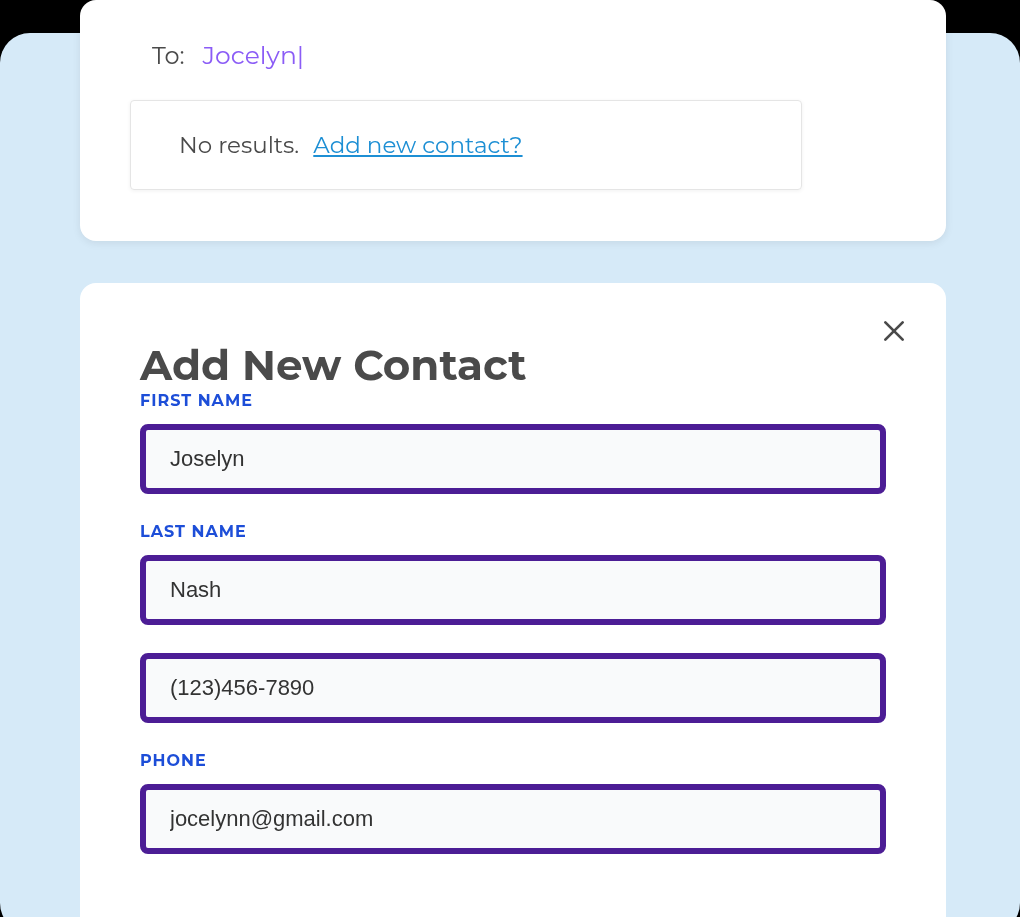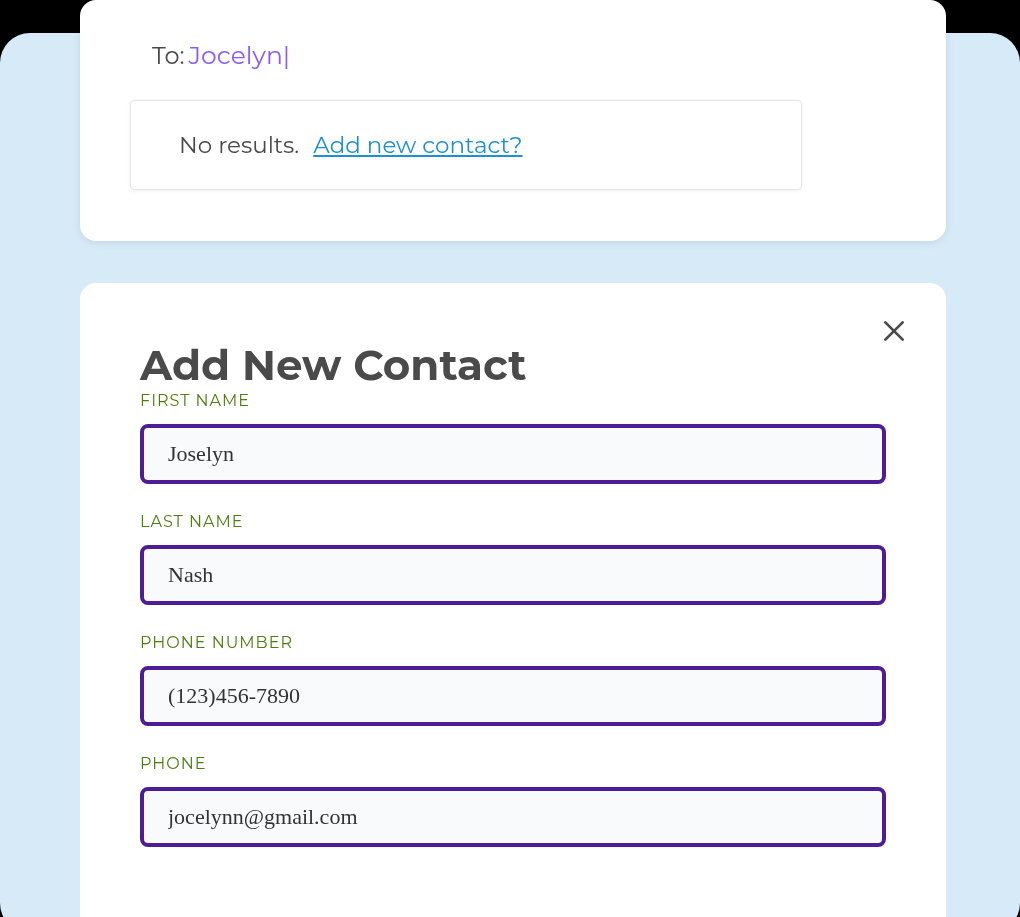--- a/index.html
+++ b/index.html
@@ -35,21 +35,21 @@
       height: 241px;
       background: #ffffff;
       border-radius: 16px;
       box-shadow: 0 2px 8px rgba(0,0,0,0.08);
       padding: 40px 60px 40px 60px;
     }
 
     .to-row {
       display: flex;
       align-items: center;
-      gap: 4px;
+      gap: 18px;
       margin-bottom: 30px;
       padding-left: 12px;
     }
 
     .to-label {
       font-size: 24px;
       color: #4a4a4a;
       font-weight: 400;
     }
 
@@ -116,37 +116,37 @@
       font-weight: 700;
       color: #4a4a4a;
     }
 
     .field-group {
       margin-bottom: 28px;
     }
 
     .field-label {
       font-size: 16px;
-      font-weight: 400;
+      font-weight: 700;
       letter-spacing: 1px;
-      color: #4d7c0f;
+      color: #1d4ed8;
       margin-bottom: 14px;
       display: block;
     }
 
     .text-input {
       width: 100%;
-      height: 60px;
-      border: 4px solid #4c1d95;
+      height: 70px;
+      border: 6px solid #4c1d95;
       border-radius: 8px;
       background: #f9fafb;
       padding: 0 24px;
       font-size: 22px;
       color: #333;
-      font-family: Liberation Serif, serif;
+      font-family: Liberation Sans, sans-serif;
       outline: none;
     }
 
     .text-input::placeholder {
       color: #999;
     }
   </style>
 </head>
 <body>
 
@@ -176,21 +176,20 @@
     <label class="field-label">FIRST NAME</label>
     <input type="text" class="text-input" value="Joselyn" style="">
   </div>
 
   <div class="field-group">
     <label class="field-label">LAST NAME</label>
     <input type="text" class="text-input" value="Nash" style="">
   </div>
 
   <div class="field-group">
-    <label class="field-label">PHONE NUMBER</label>
     <input type="text" class="text-input" value="(123)456-7890" style="">
   </div>
 
   <div class="field-group">
     <label class="field-label">PHONE</label>
     <input type="text" class="text-input" value="jocelynn@gmail.com" style="">
   </div>
 </div>
 
 </body></html>

